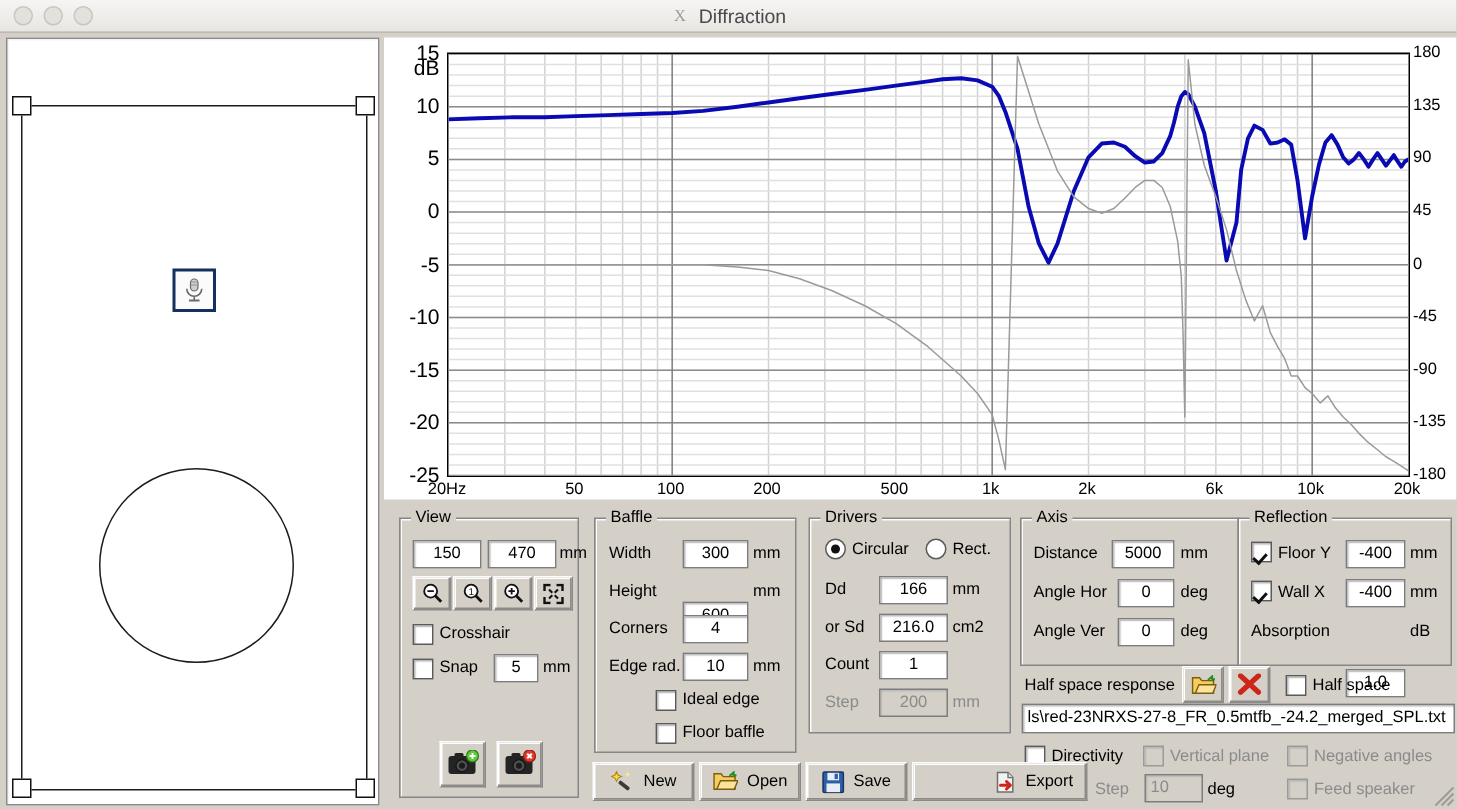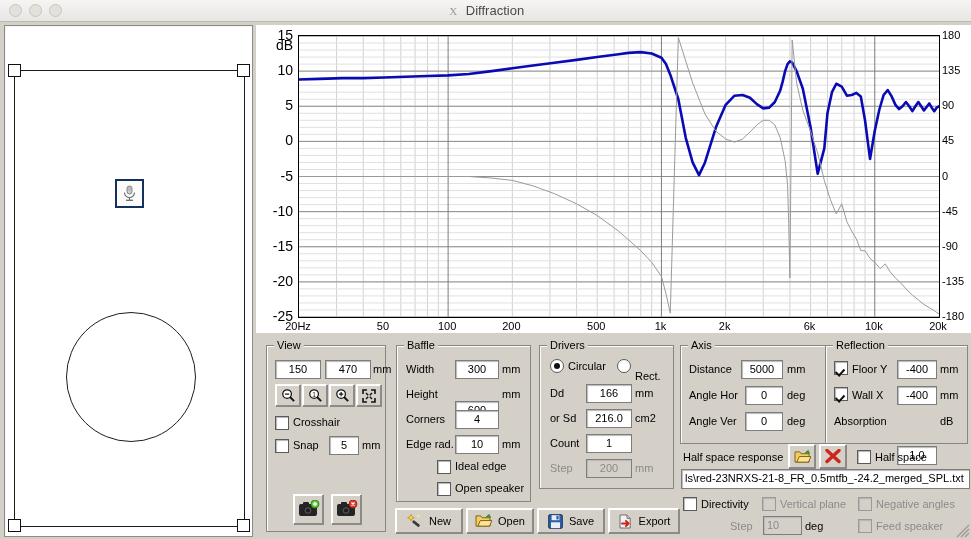--- a/index.html
+++ b/index.html
@@ -311,30 +311,30 @@
     <input class="fld" style="position: absolute; left: 58px; top: 64px; width: 42px;" value="4">
 
     <span class="lbl" style="left:9px;top:92px;">Edge rad.</span>
     <input class="fld" style="position: absolute; left: 58px; top: 89px; width: 42px;" value="10">
     <span class="unit" style="left:105px;top:92px;">mm</span>
 
     <div class="cbx" style="left:40px;top:114px;"></div>
     <span class="lbl" style="left:58px;top:114px;">Ideal edge</span>
 
     <div class="cbx" style="left:40px;top:136px;"></div>
-    <span class="lbl" style="left:58px;top:136px;">Open speaker</span>
+    <span class="lbl" style="left:58px;top:136px;">Floor baffle</span>
   </div>
 
   <div class="grp" style="left:539px;top:345px;width:133px;height:142px;">
     <span class="cap">Drivers</span>
 
     <div class="rdo on" style="left:10px;top:13px;"></div>
     <span class="lbl" style="left:28px;top:14px;">Circular</span>
     <div class="rdo" style="left:77px;top:13px;"></div>
-    <span class="lbl" style="left:95px;top:14px;margin-top:10px;">Rect.</span>
+    <span class="lbl" style="left:95px;top:14px;">Rect.</span>
 
     <span class="lbl" style="left:10px;top:41px;">Dd</span>
     <input class="fld" style="position: absolute; left: 46px; top: 38px; width: 44px;" value="166">
     <span class="unit" style="left:95px;top:41px;">mm</span>
 
     <span class="lbl" style="left:10px;top:66px;">or Sd</span>
     <input class="fld" style="position: absolute; left: 46px; top: 63px; width: 44px;" value="216.0">
     <span class="unit" style="left:95px;top:66px;">cm2</span>
 
     <span class="lbl" style="left:10px;top:91px;">Count</span>
@@ -388,21 +388,21 @@
     </svg>
   </div>
   <div class="sbtn" style="left:819px;top:444px;width:26px;height:23px;">
     <svg width="16" height="15" viewBox="0 0 16 15">
       <path d="M2 1.5l12 11M14 1.5l-12 11" stroke="#cf2418" stroke-width="3.4" stroke-linecap="round"></path>
     </svg>
   </div>
   <div class="cbx" style="left:857px;top:450px;"></div>
   <span class="lbl" style="left:875px;top:451px;">Half space</span>
 
-  <div class="pathfld" style="left:681px;top:469px;width:281px;height:14px;">ls\red-23NRXS-21-8_FR_0.5mtfb_-24.2_merged_SPL.txt</div>
+  <div class="pathfld" style="left:681px;top:469px;width:281px;height:14px;">ls\red-23NRXS-27-8_FR_0.5mtfb_-24.2_merged_SPL.txt</div>
 
   <div class="cbx" style="left:683px;top:497px;"></div>
   <span class="lbl" style="left:701px;top:498px;">Directivity</span>
 
   <div class="cbx" style="left:762px;top:497px;border-color:#9a9a9a;background:#d4d0c8;"></div>
   <span class="lbl dis" style="left:780px;top:498px;">Vertical plane</span>
 
   <div class="cbx" style="left:858px;top:497px;border-color:#9a9a9a;background:#d4d0c8;"></div>
   <span class="lbl dis" style="left:876px;top:498px;">Negative angles</span>
 
@@ -434,21 +434,21 @@
   <div class="btn" style="left:537px;top:508px;width:66px;height:24px;">
     <svg width="15" height="15" viewBox="0 0 15 15">
       <rect x="0.7" y="0.7" width="13.6" height="13.6" rx="1" fill="#2b5fa8" stroke="#17325c" stroke-width="1"></rect>
       <rect x="3.6" y="1.2" width="7.8" height="5" fill="#e9eef6"></rect>
       <rect x="8.4" y="1.8" width="2.2" height="3.6" fill="#2b5fa8"></rect>
       <rect x="3" y="8.3" width="9" height="5.8" fill="#e9eef6"></rect>
     </svg>
     <span>Save</span>
   </div>
 
-  <div class="btn" style="left:608px;top:508px;width:70px;height:24px;">
+  <div class="btn" style="left:608px;top:508px;width:70px;height:24px;padding-left:45px;">
     <svg width="15" height="15" viewBox="0 0 15 15">
       <path d="M2 1h7l3.2 3.2V14H2z" fill="#f2f2f2" stroke="#6d6d6d" stroke-width="1"></path>
       <path d="M9 1v3.4h3.2" fill="#d8d8d8" stroke="#6d6d6d" stroke-width="0.9"></path>
       <path d="M4 9.5h6M8 7l2.6 2.5L8 12" fill="none" stroke="#cf2418" stroke-width="2" stroke-linecap="round" stroke-linejoin="round"></path>
     </svg>
     <span>Export</span>
   </div>
 
   <div class="grip">
     <svg width="14" height="14" viewBox="0 0 14 14">

